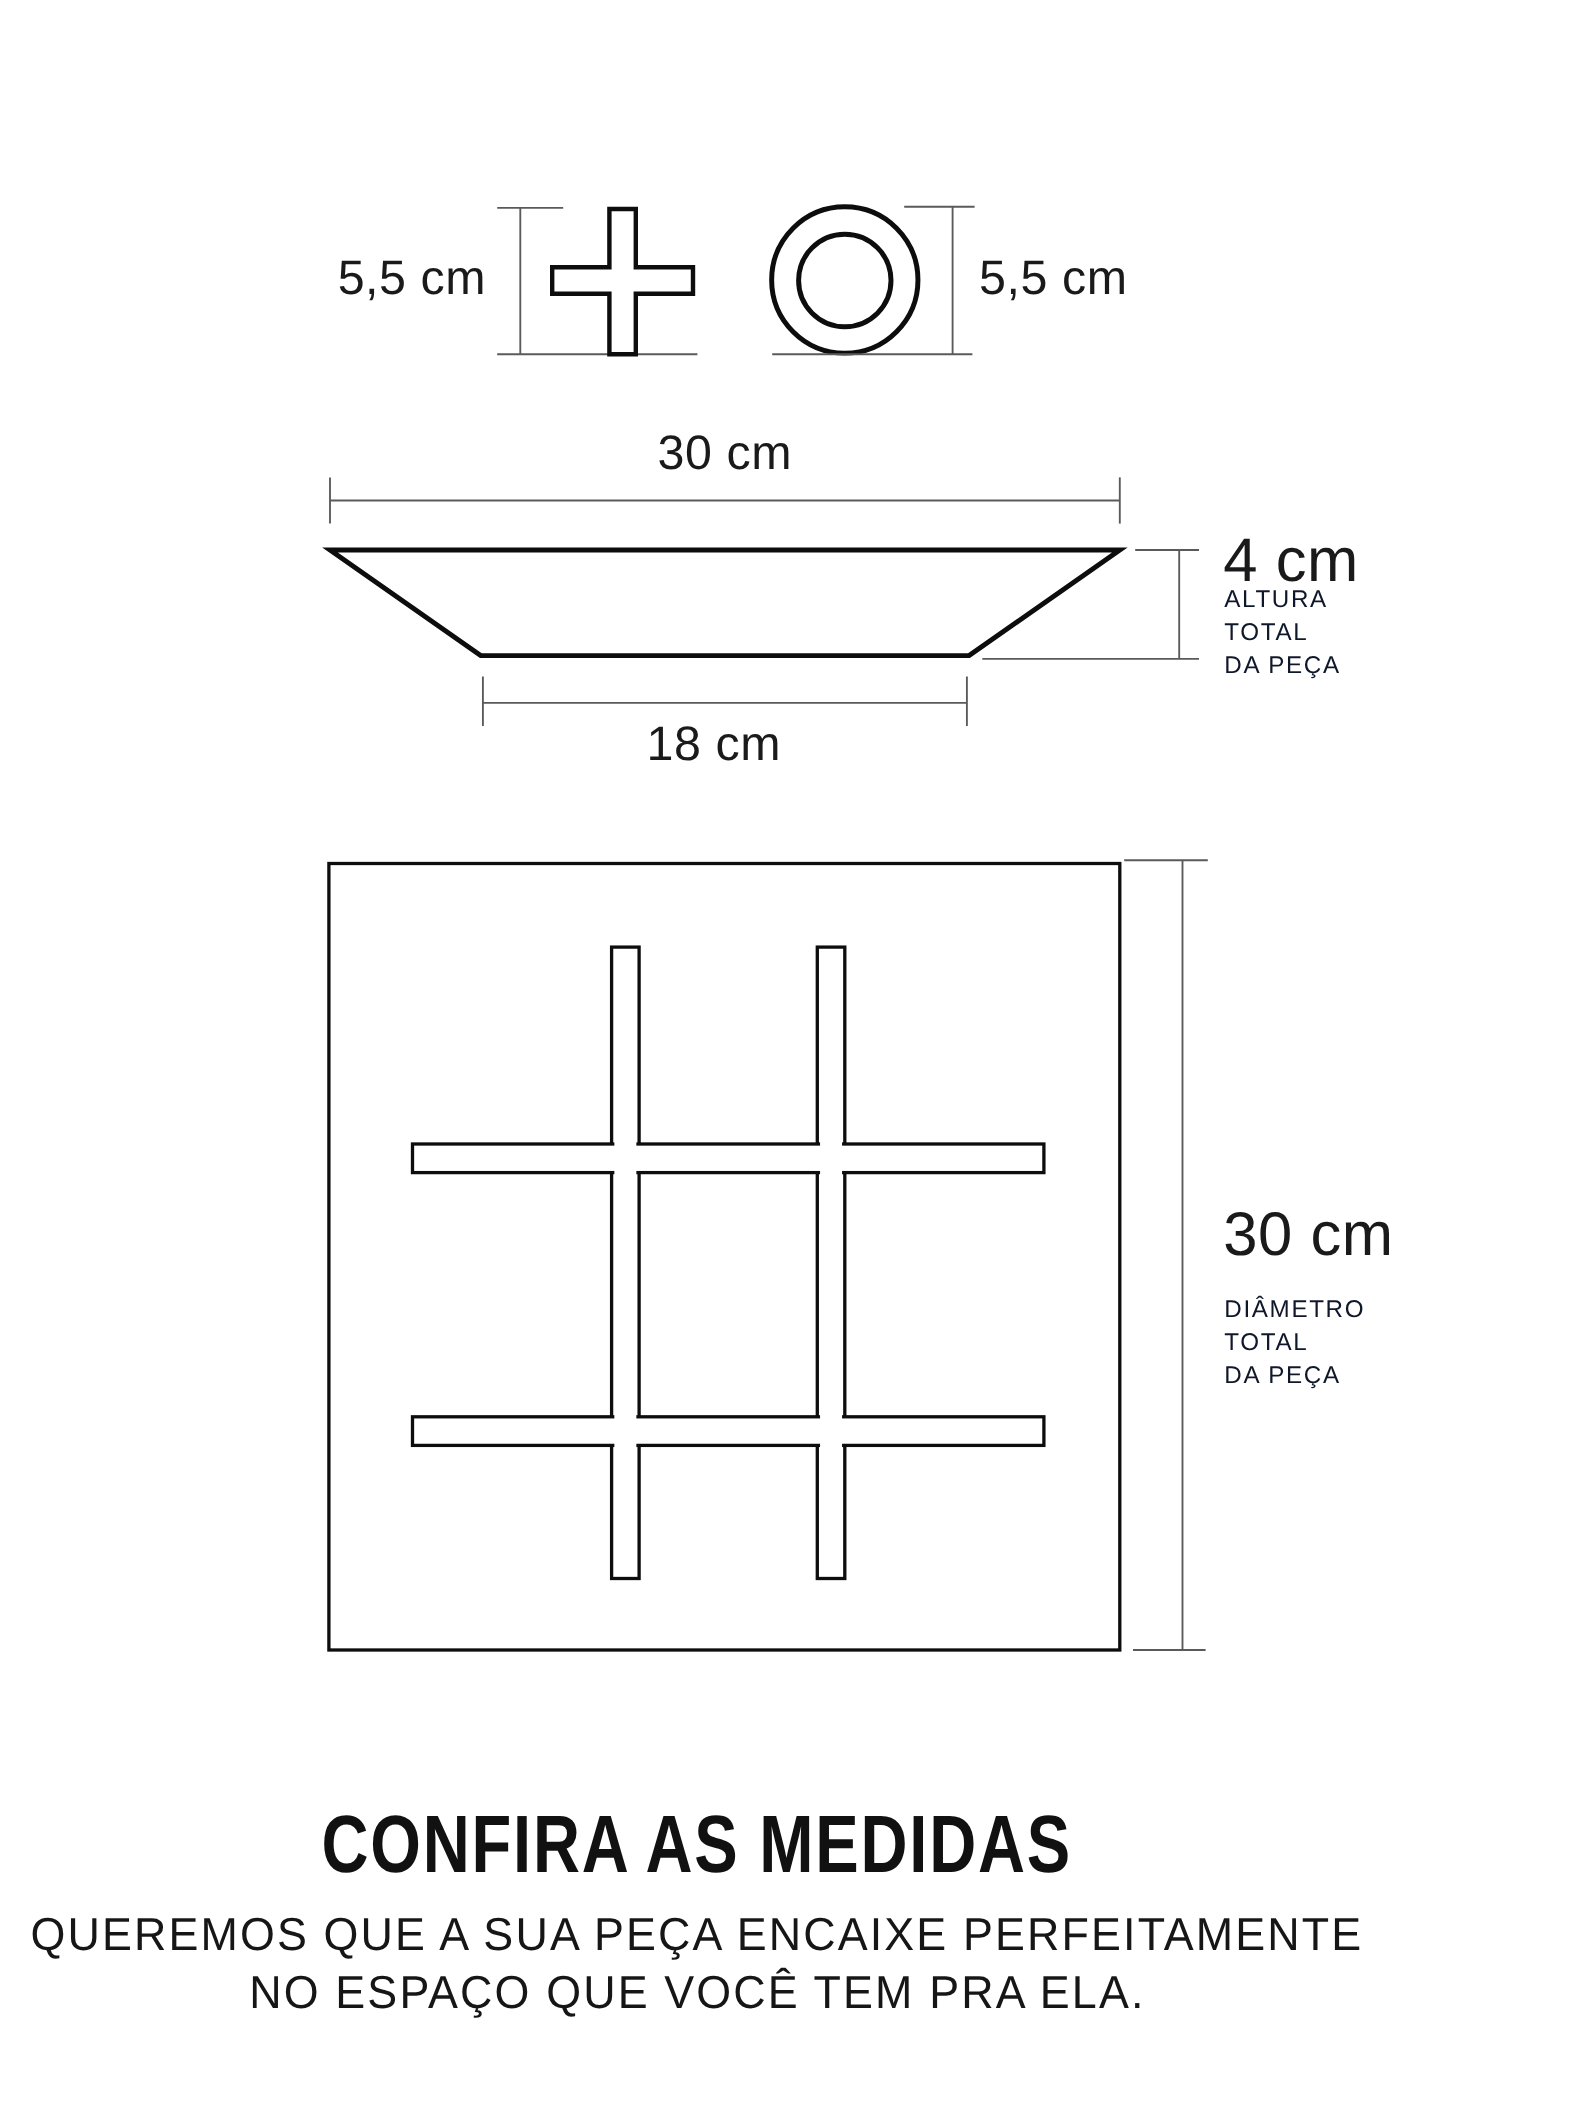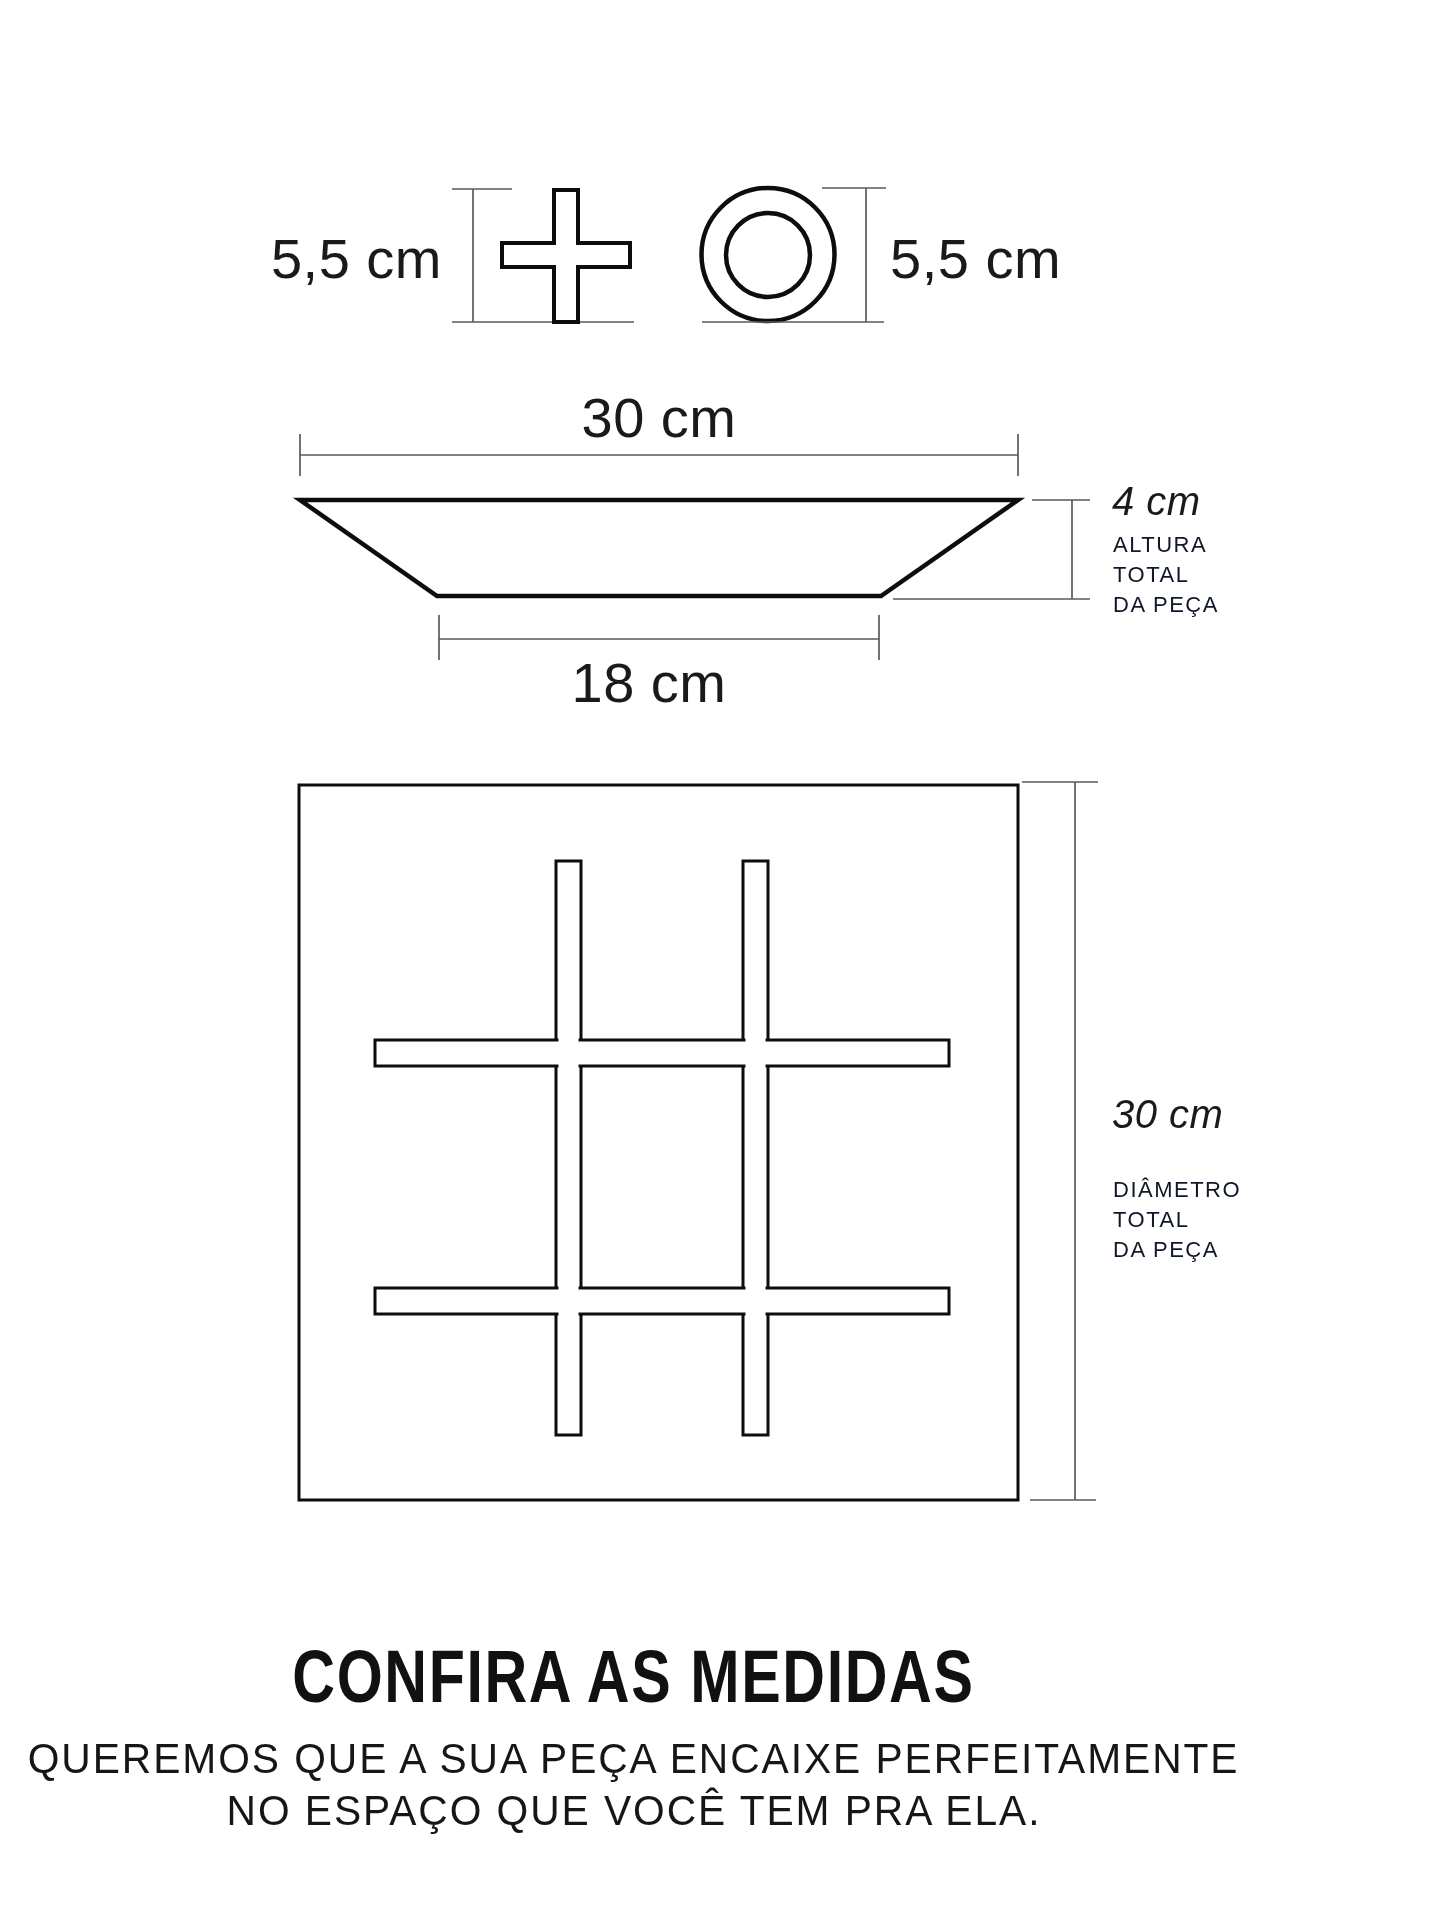--- a/index.html
+++ b/index.html
@@ -7,27 +7,27 @@
     width:1445px;height:1927px;
     background:#ffffff;
     position:relative;
     overflow:hidden;
     font-family:"Liberation Sans", sans-serif;
     color:#1a1a1a;
   }
   #diagram-svg{position:absolute;left:0;top:0;width:1445px;height:1927px;}
   .lbl{
     position:absolute;
-    font-size:56px;
+    font-size:44px;
     line-height:1;
     color:#1a1a1a;
     white-space:nowrap;
     letter-spacing:0.5px;
   }
-  .lbl-big{font-size:40px;font-style:italic;}
+  .lbl-big{font-size:56px;}
   .caption{
     position:absolute;
     font-size:22px;
     line-height:30px;
     letter-spacing:1.5px;
     color:#0f172a;
     white-space:nowrap;
   }
   .center-wrap{
     position:absolute;

